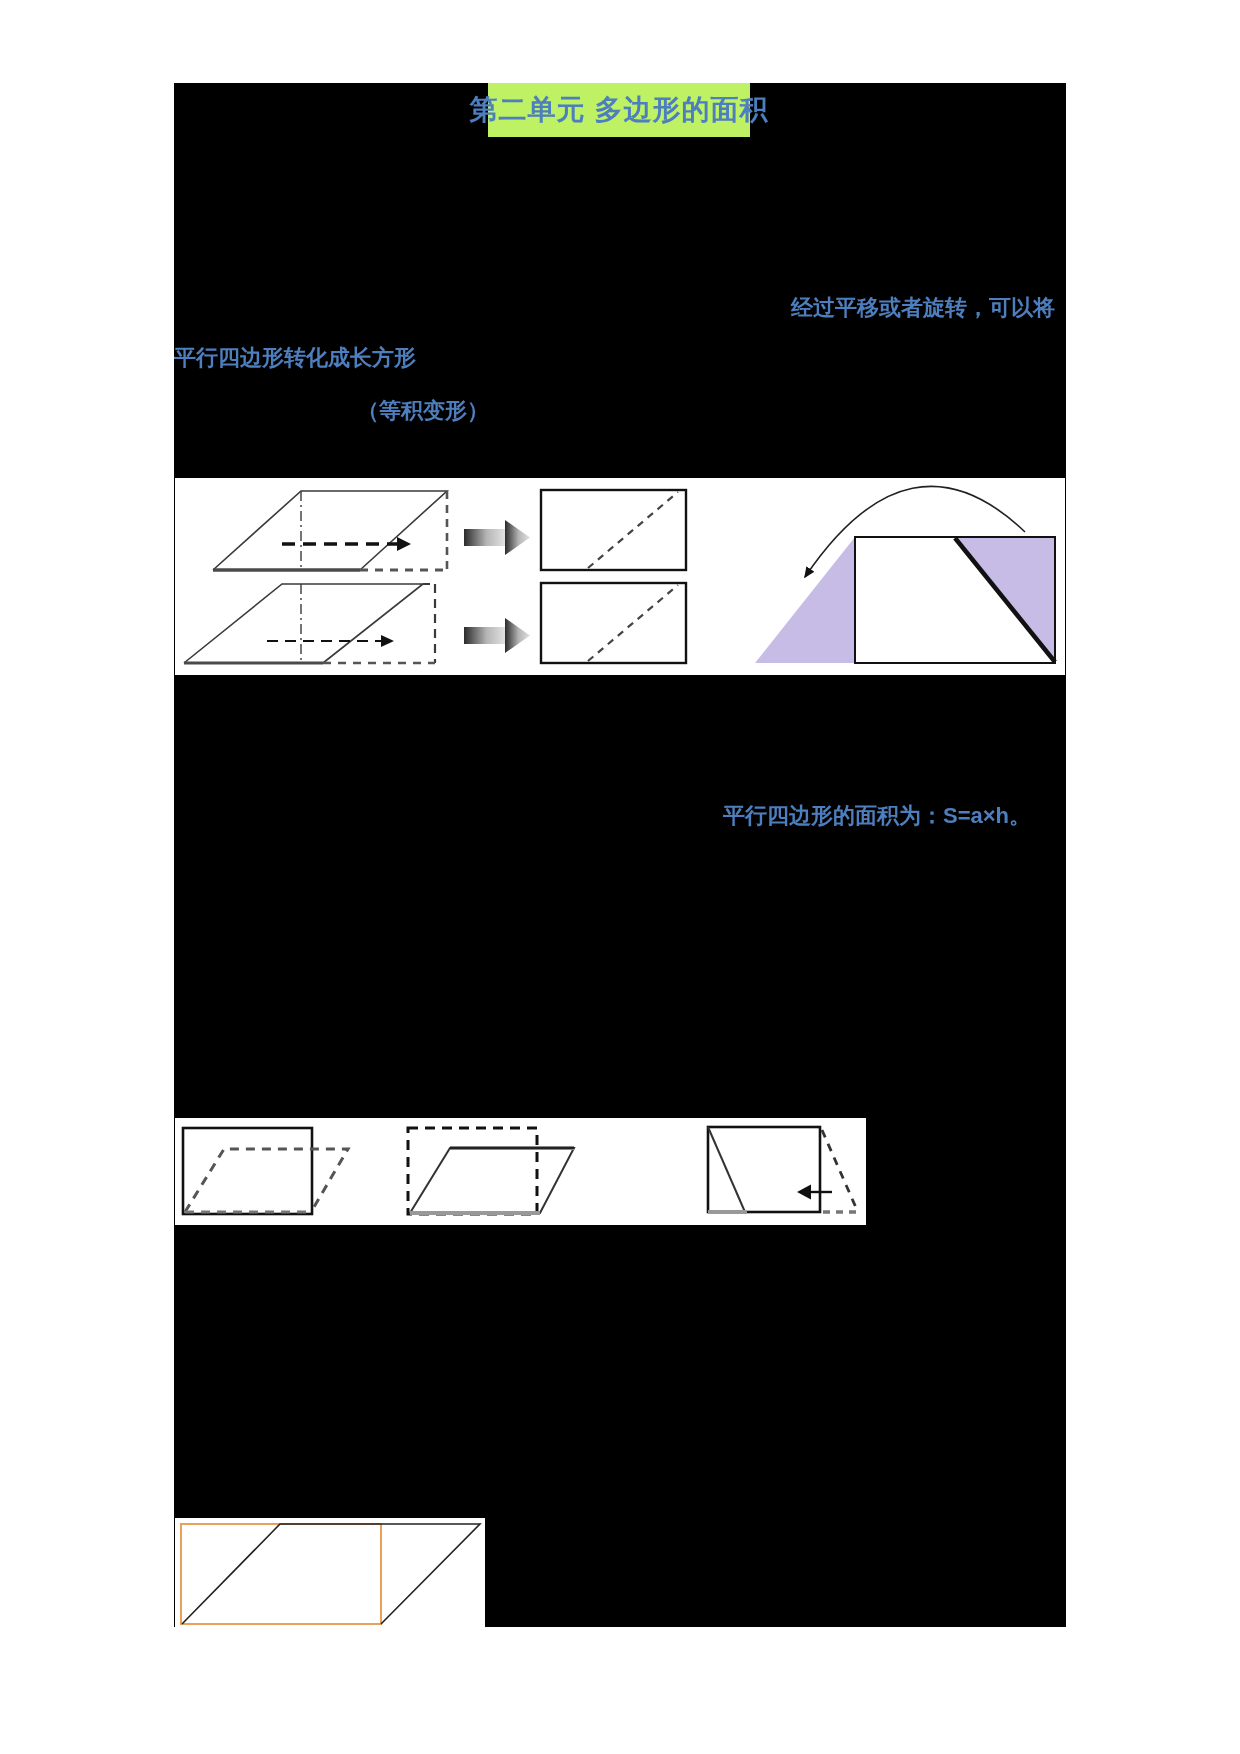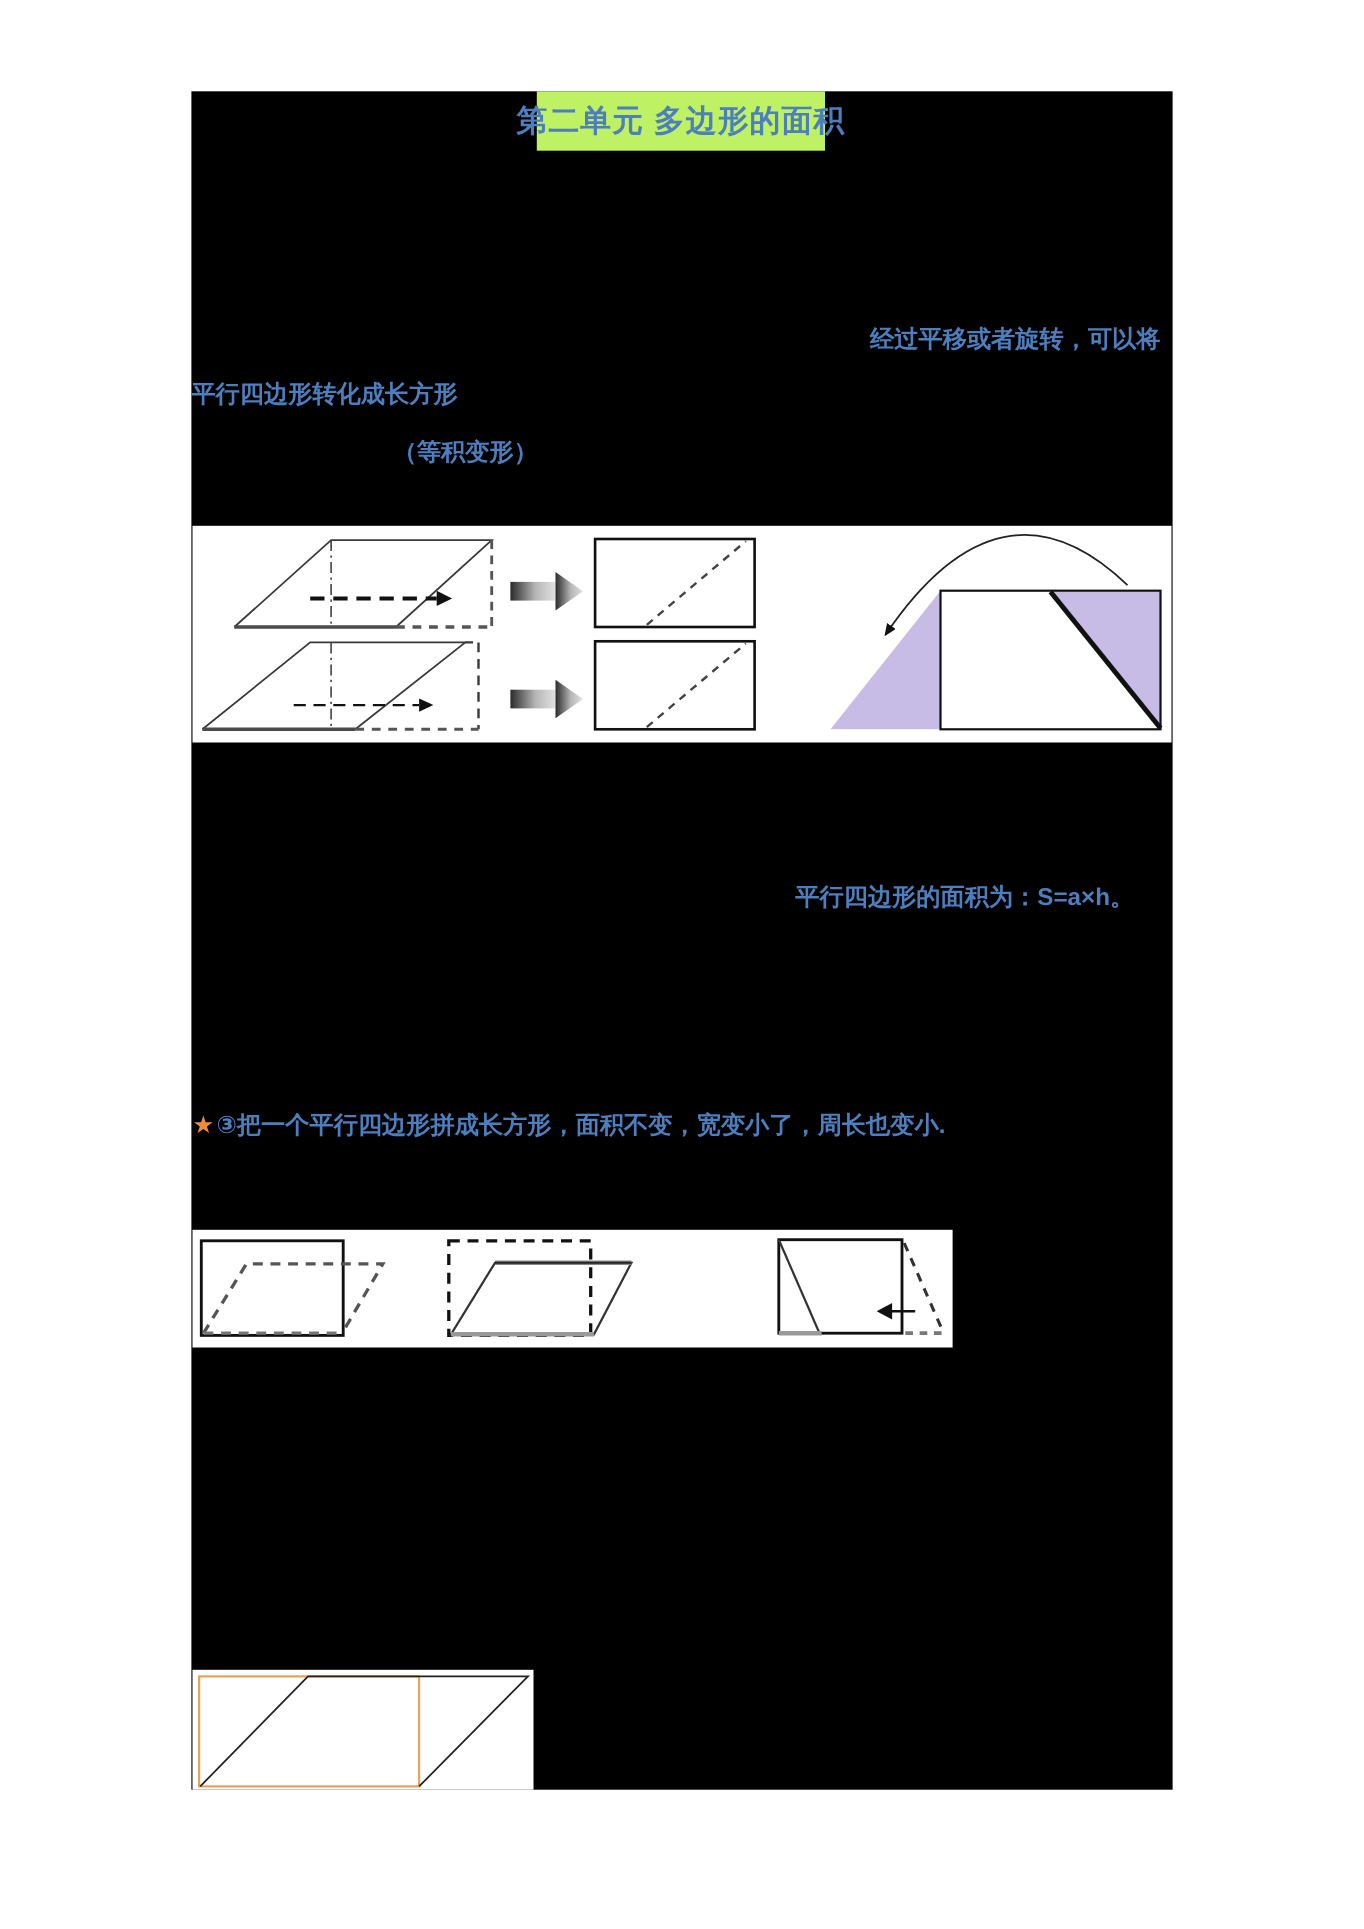--- a/index.html
+++ b/index.html
@@ -45,23 +45,20 @@
 <div class="content">
 
   <div class="title-banner">
     <span>第二单元 多边形的面积</span>
   </div>
 
   <div class="blue-line line1">经过平移或者旋转，可以将</div>
   <div class="blue-line line2">平行四边形转化成长方形</div>
   <div class="blue-line line3">（等积变形）</div>
   <div class="blue-line formula">平行四边形的面积为：S=a×h。</div>
-  <div class="blue-line starline">
-    <span class="star">★</span><span>③把一个平行四边形拼成长方形，面积不变，宽变小了，周长也变小.</span>
-  </div>
 
   <div class="panel panel-1">
     <svg width="890" height="197" viewBox="0 0 890 197">
       <defs>
         <linearGradient id="grayArrow" x1="0" y1="0" x2="1" y2="0">
           <stop offset="0" stop-color="#2b2b2b"></stop>
           <stop offset="0.55" stop-color="#b5b5b5"></stop>
           <stop offset="1" stop-color="#e2e2e2"></stop>
         </linearGradient>
         <marker id="arrL" markerWidth="10" markerHeight="10" refX="6" refY="3" orient="auto">

